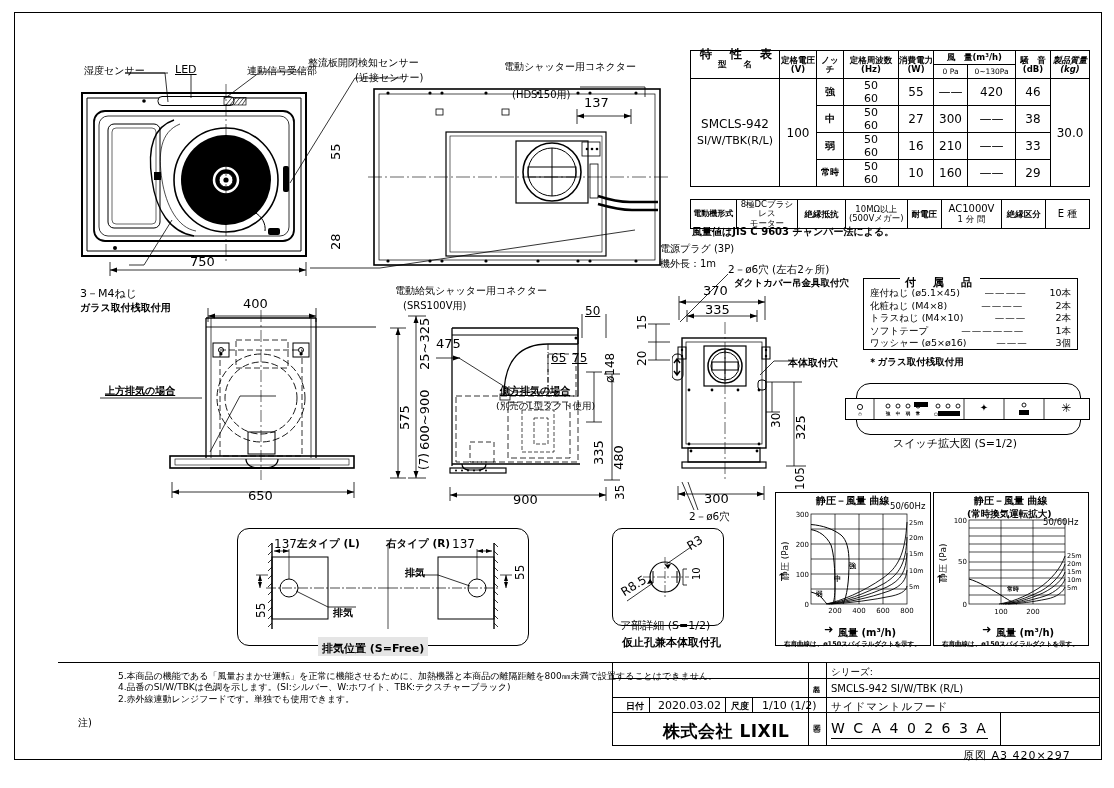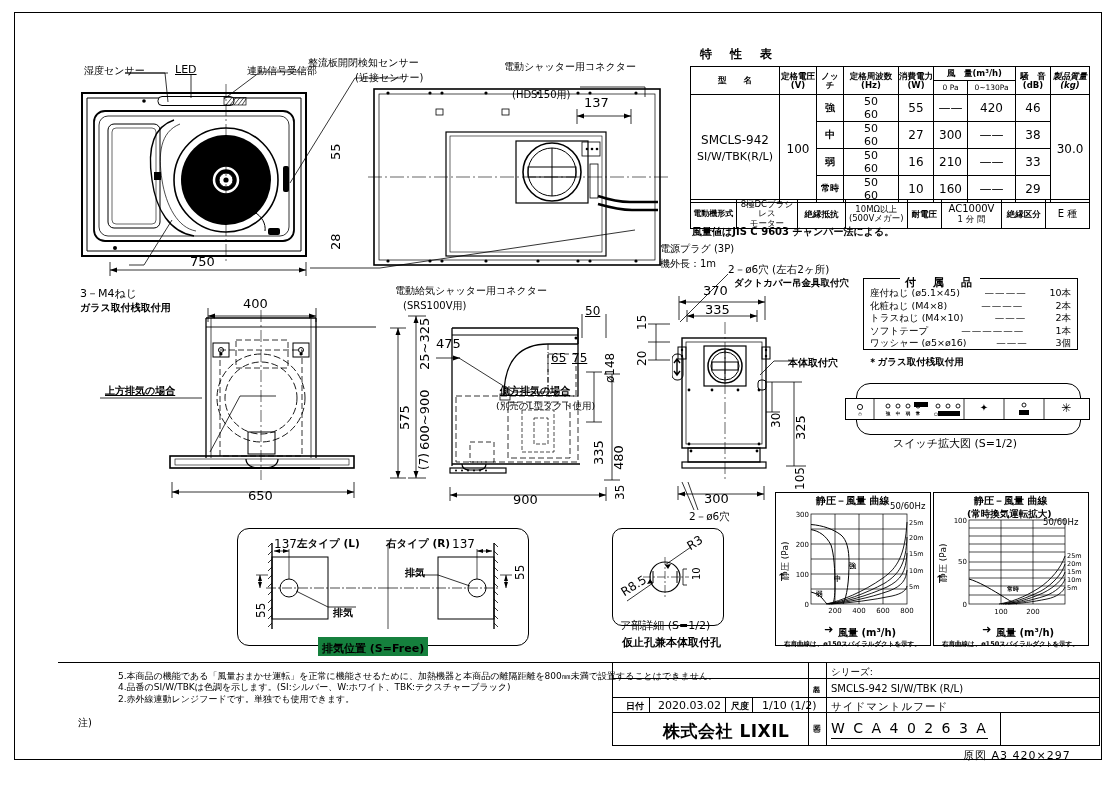--- a/index.html
+++ b/index.html
@@ -177,21 +177,21 @@
       <path d="M56,12 L49,9.5 L49,14.5 Z" fill="#000"></path>
     <line x1="2" y1="5" x2="2" y2="20" stroke="#000" stroke-width="0.8"></line>
     <line x1="56" y1="5" x2="56" y2="20" stroke="#000" stroke-width="0.8"></line>
   </svg>
   <div class="txt" style="left:584px;top:96px;font-size:13px;">137</div>
 
   <div class="txt" style="left:660px;top:244px;">電源プラグ (3P)</div>
   <div class="txt" style="left:660px;top:259px;">機外長：1m</div>
 
   <div class="txt b" style="left:700px;top:48px;font-size:12px;letter-spacing:3px;">特　性　表</div>
-  <table class="spec" style="left:690px;top:66px;width:400px;">
+  <table class="spec" style="left:690px;top:50px;width:400px;">
     <tbody>
         <tr>
       <td class="hd" rowspan="2" style="width:88px;height:26px;"><span>型　　名</span></td>
       <td class="hd" rowspan="2" style="width:36px;">定格電圧<br>(V)</td>
       <td class="hd" rowspan="2" style="width:26px;"><span>ノッチ</span></td>
       <td class="hd" rowspan="2" style="width:54px;">定格周波数<br>(Hz)</td>
       <td class="hd" rowspan="2" style="width:34px;">消費電力<br>(W)</td>
       <td class="hd" colspan="2" style="width:66px;height:13px;">風　量(m³/h)</td>
       <td class="hd" rowspan="2" style="width:34px;">騒　音<br>(dB)</td>
       <td class="hd" rowspan="2" style="width:38px;font-style:italic;">製品質量<br>(kg)</td>
@@ -701,21 +701,21 @@
     </svg>
   </div>
   <div class="txt" style="left:274px;top:538px;font-size:12px;">137</div>
   <div class="txt b" style="left:297px;top:538px;font-size:10.5px;">左タイプ (L)</div>
   <div class="txt b" style="left:386px;top:538px;font-size:10.5px;">右タイプ (R)</div>
   <div class="txt" style="left:452px;top:538px;font-size:12px;">137</div>
   <div class="txt rot90" style="left:255px;top:618px;font-size:12px;">55</div>
   <div class="txt rot90" style="left:514px;top:580px;font-size:12px;">55</div>
   <div class="txt b" style="left:333px;top:608px;font-size:10px;">排気</div>
   <div class="txt b" style="left:405px;top:568px;font-size:10px;">排気</div>
-  <div class="abs" style="left:318px;top:637px;background:#15803d;padding:0 4px;">
+  <div class="abs" style="left:318px;top:637px;background:#e5e5e5;padding:0 4px;">
     <span class="txt b" style="position:static;font-size:11px;">排気位置 (S=Free)</span>
   </div>
 
   <div class="abs" style="left:612px;top:528px;width:112px;height:98px;border:1.2px solid #000;border-radius:10px;box-sizing:border-box;">
     <svg width="110" height="96" viewBox="0 0 110 96">
       <circle cx="52" cy="48" r="15" fill="none" stroke="#000" stroke-width="1.2"></circle>
       <path d="M40,42 L40,54 M64,42 L64,54" stroke="#000" stroke-width="1"></path>
       <line x1="30" y1="48" x2="76" y2="48" stroke="#000" stroke-width="0.6" stroke-dasharray="8,2,2,2"></line>
       <line x1="52" y1="28" x2="52" y2="68" stroke="#000" stroke-width="0.6" stroke-dasharray="8,2,2,2"></line>
       <path d="M52,36 L78,18" stroke="#000" stroke-width="0.8"></path>

